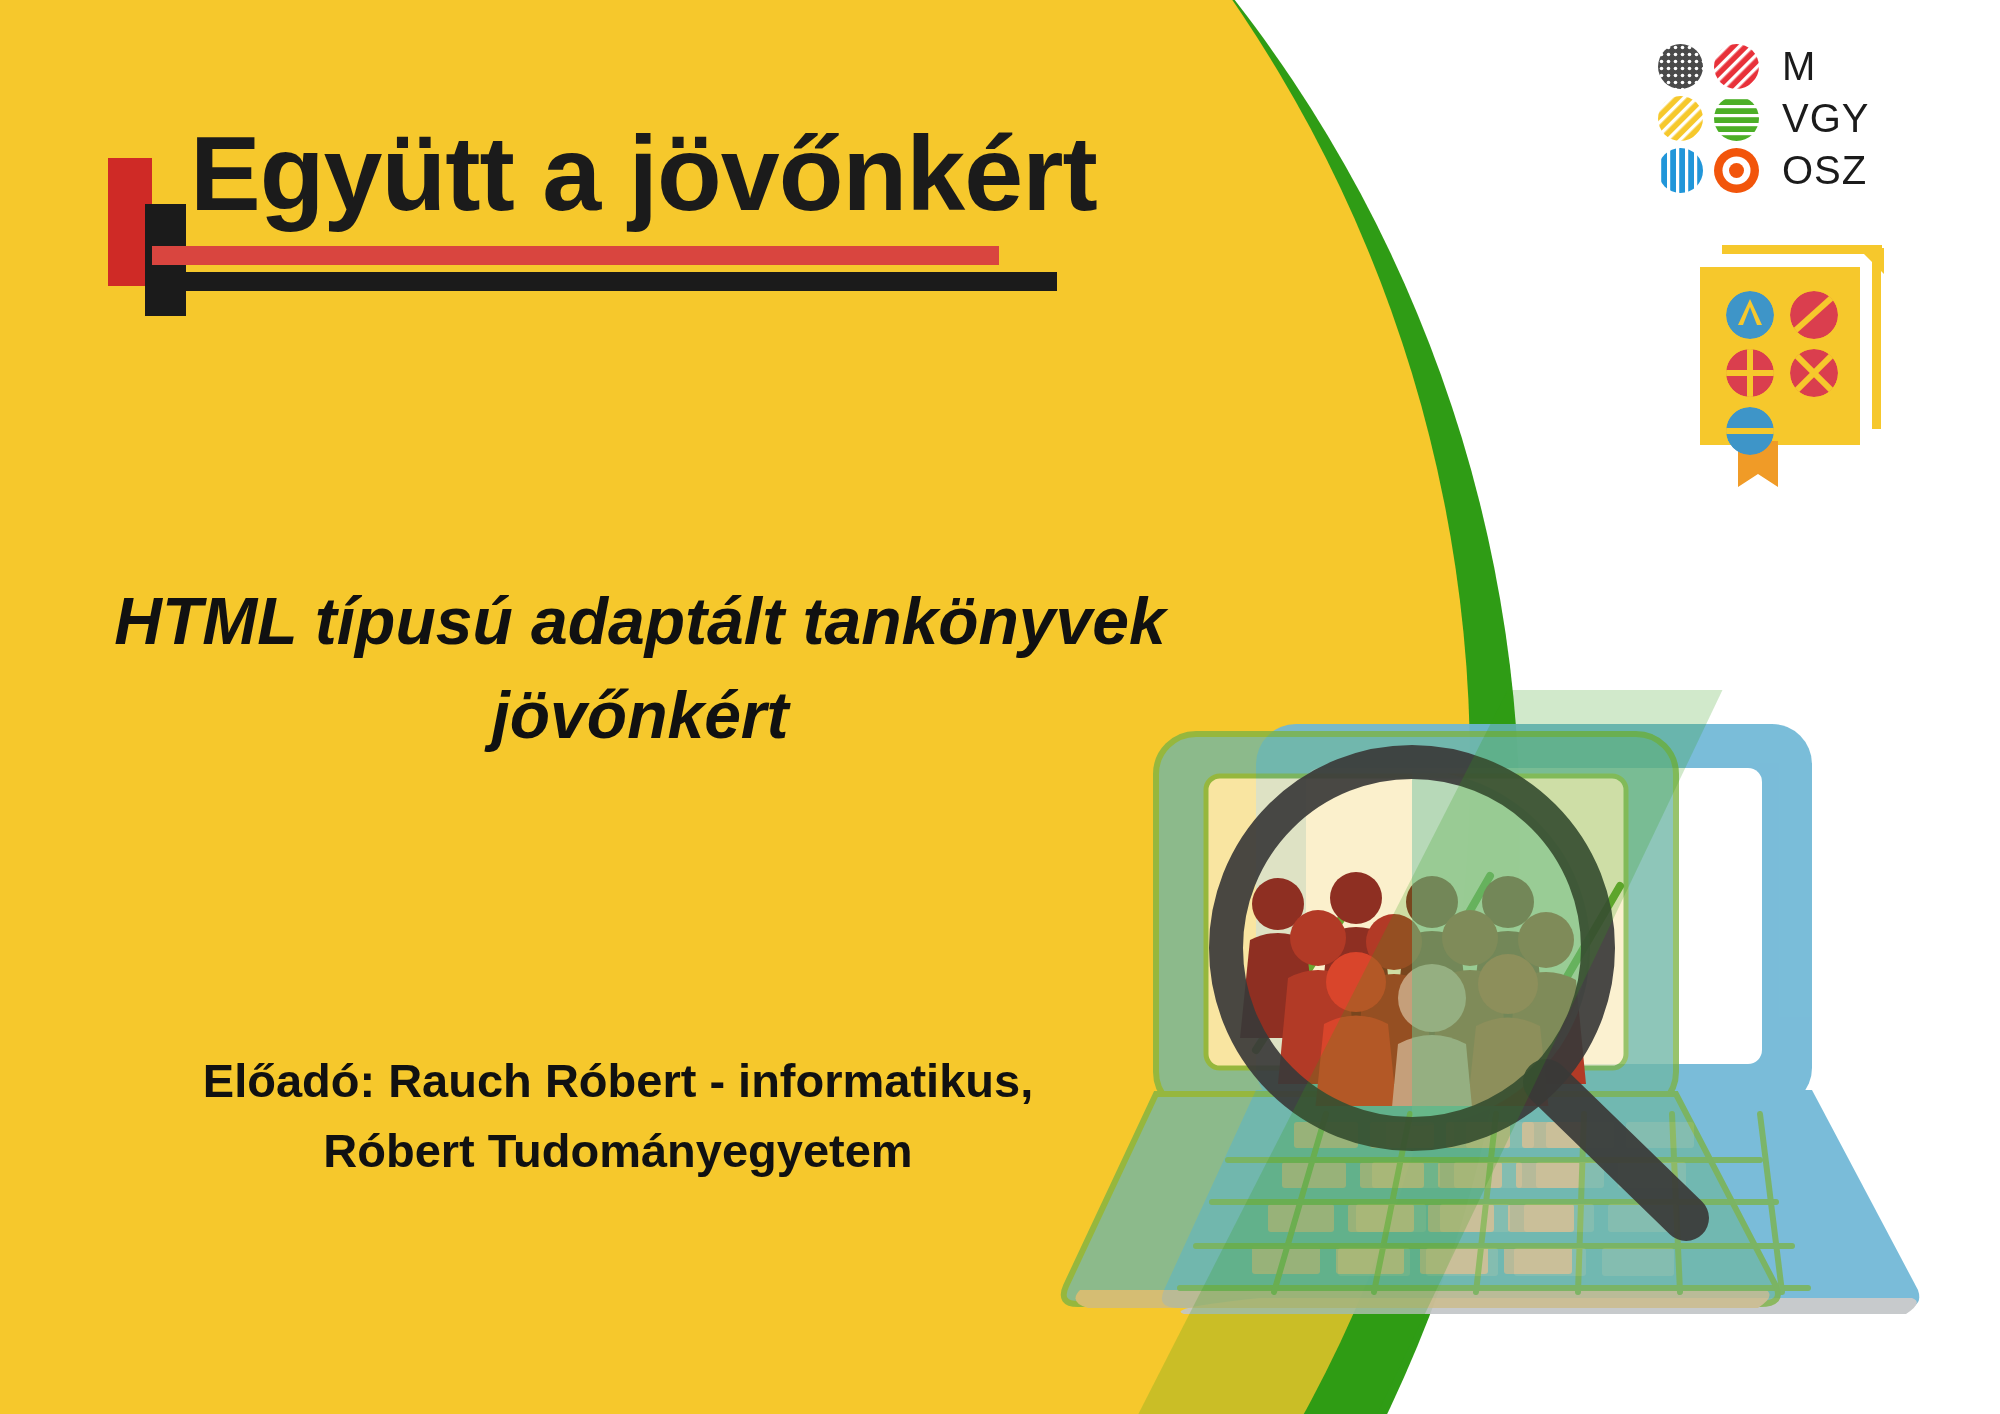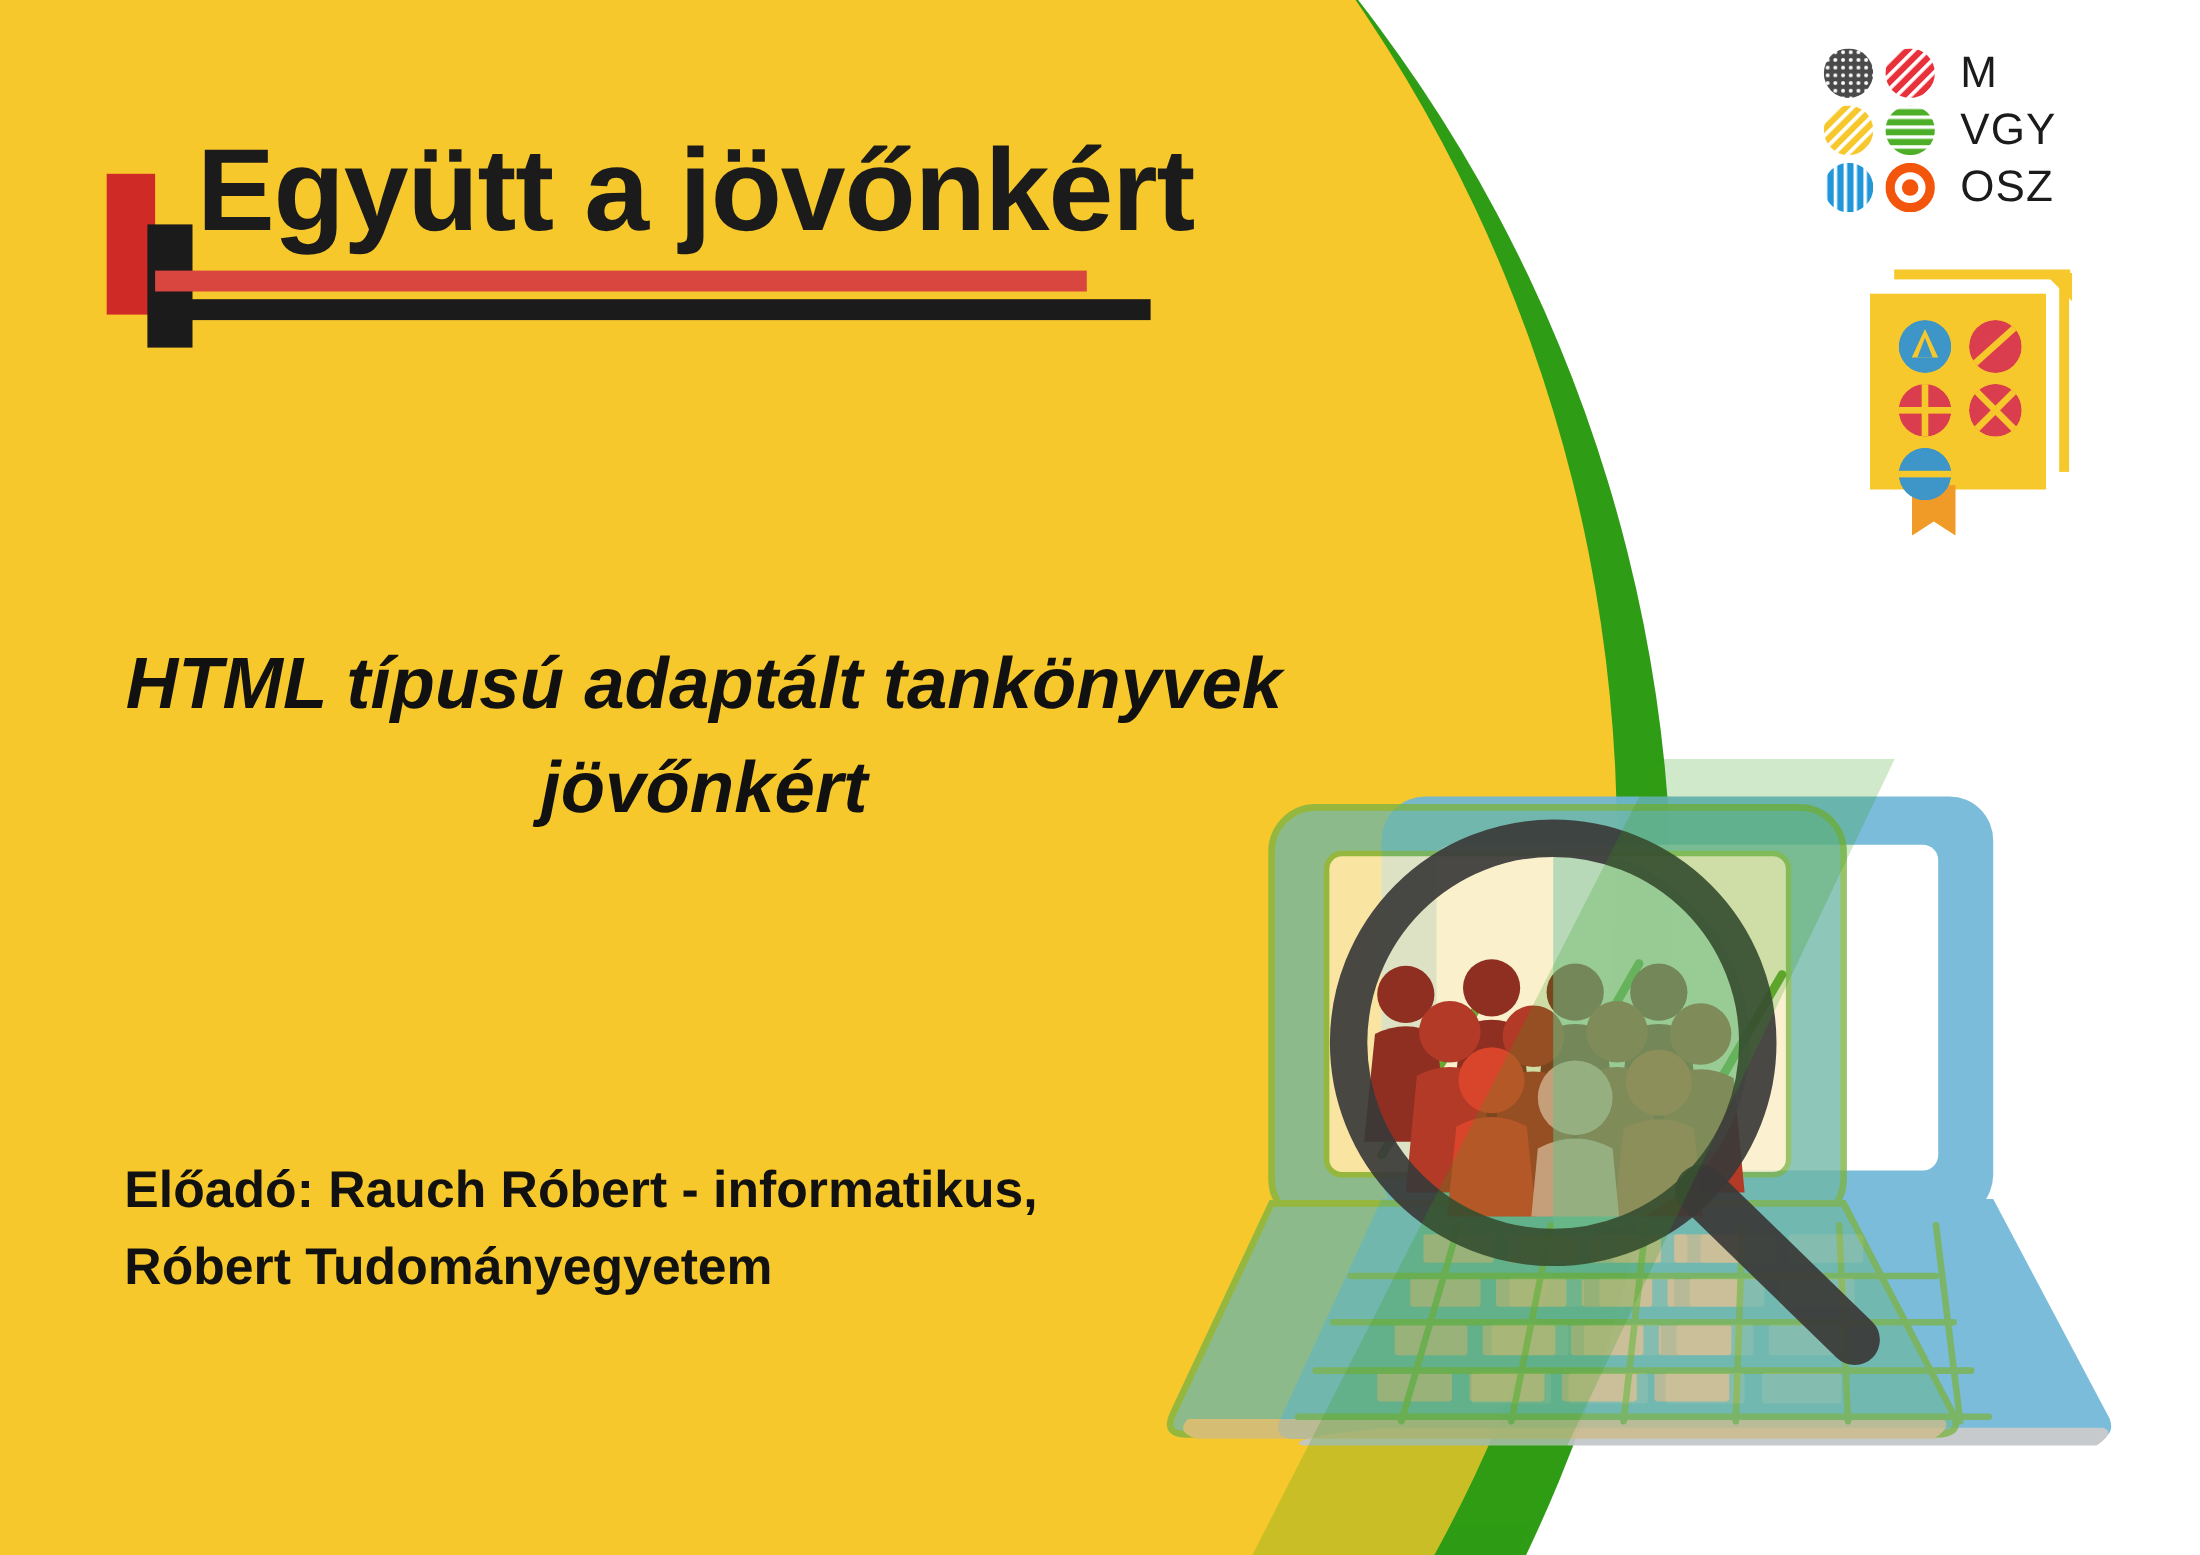--- a/index.html
+++ b/index.html
@@ -37,21 +37,21 @@
   }
   
   .yellow-fill{
     position:absolute;
     left:0;top:0;width:1080px;height:1414px;
     background:#f6c82c;
   }
 
   
   .title-wrap{
-    position:absolute;left:1px;top:0;width:1100px;height:420px;padding-left:24px;
+    position:absolute;left:12px;top:0;width:1100px;height:420px;padding-left:24px;
   }
   .bar-red{
     position:absolute;left:96px;top:158px;
     width:44px;height:128px;background:#cf2a26;
   }
   .bar-black{
     position:absolute;left:133px;top:204px;
     width:41px;height:112px;background:#1b1b1b;
   }
   .rule-red{
@@ -88,20 +88,21 @@
 
   
   .presenter{
     position:absolute;left:113px;top:1046px;
     width:1010px;
     margin:0;
     font-size:47px;
     line-height:1.48;
     font-weight:bold;
     color:#111111;
+    text-align:center;
   }
 
   
   .logo{
     position:absolute;left:1652px;top:40px;
     width:260px;height:170px;
   }
   .logo-grid{
     position:absolute;left:0;top:0;
     display:grid;

